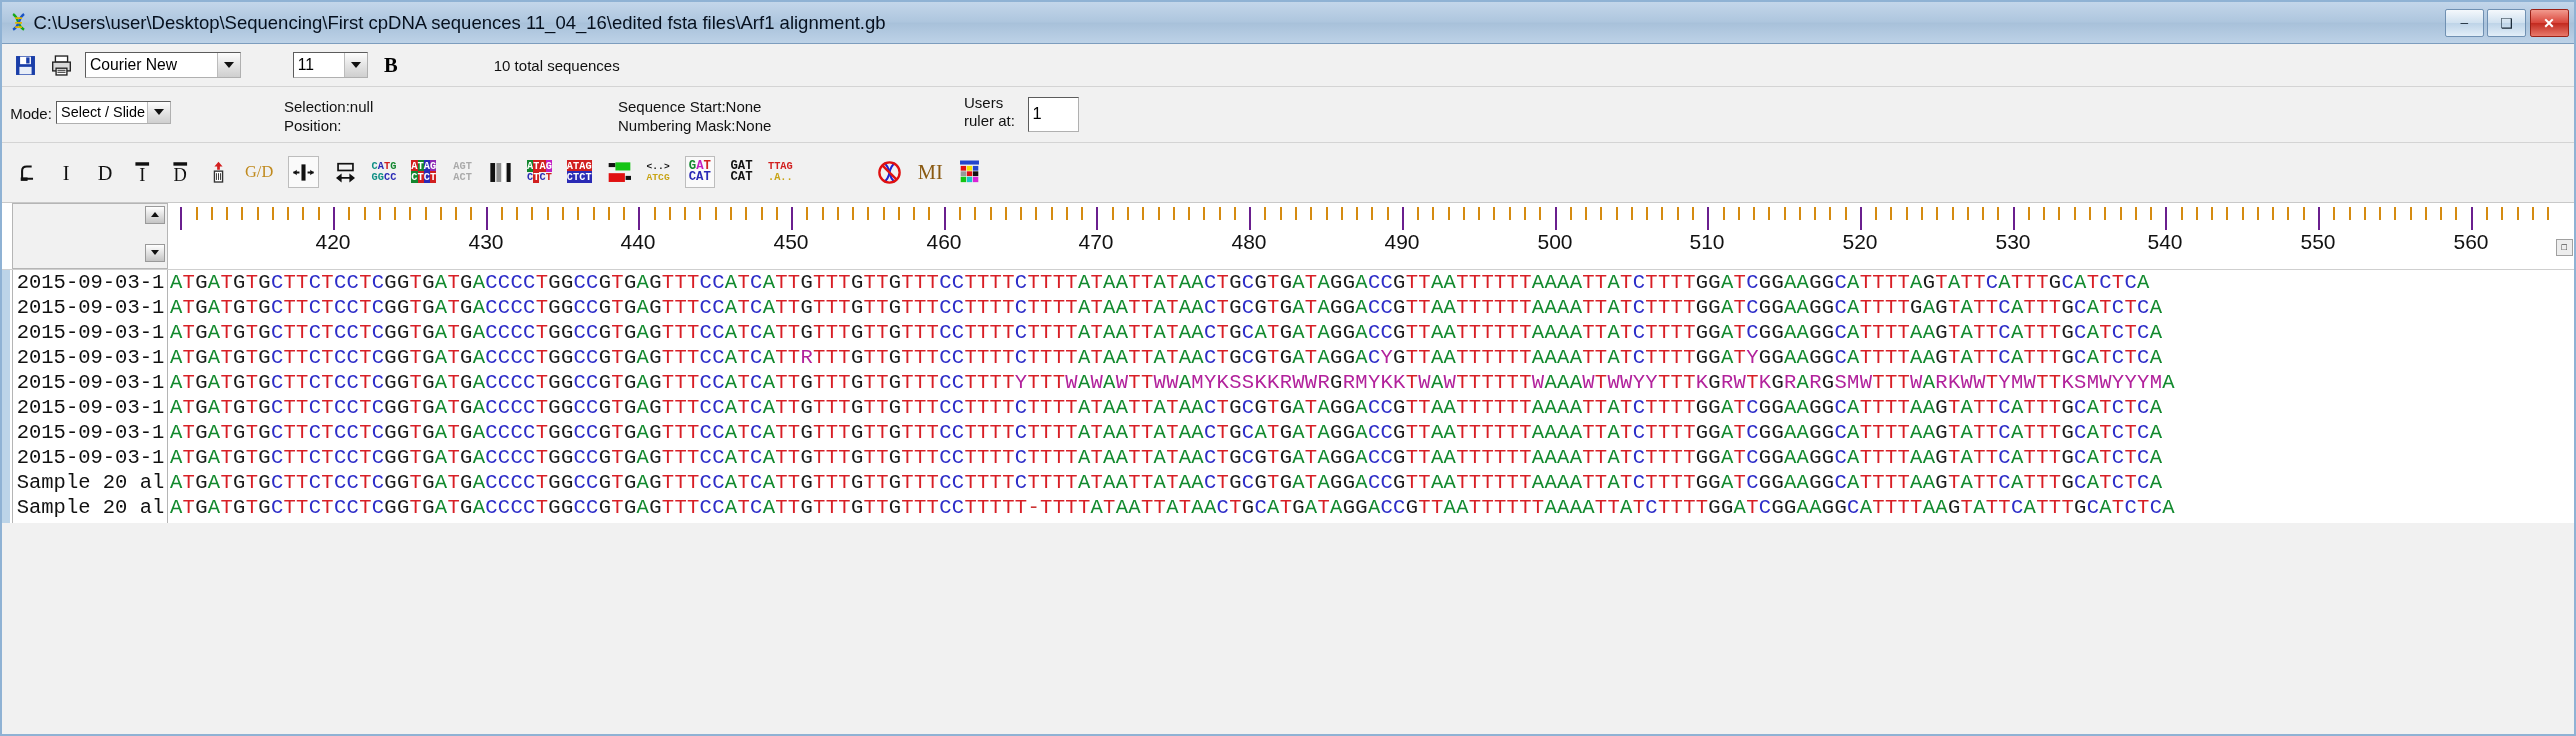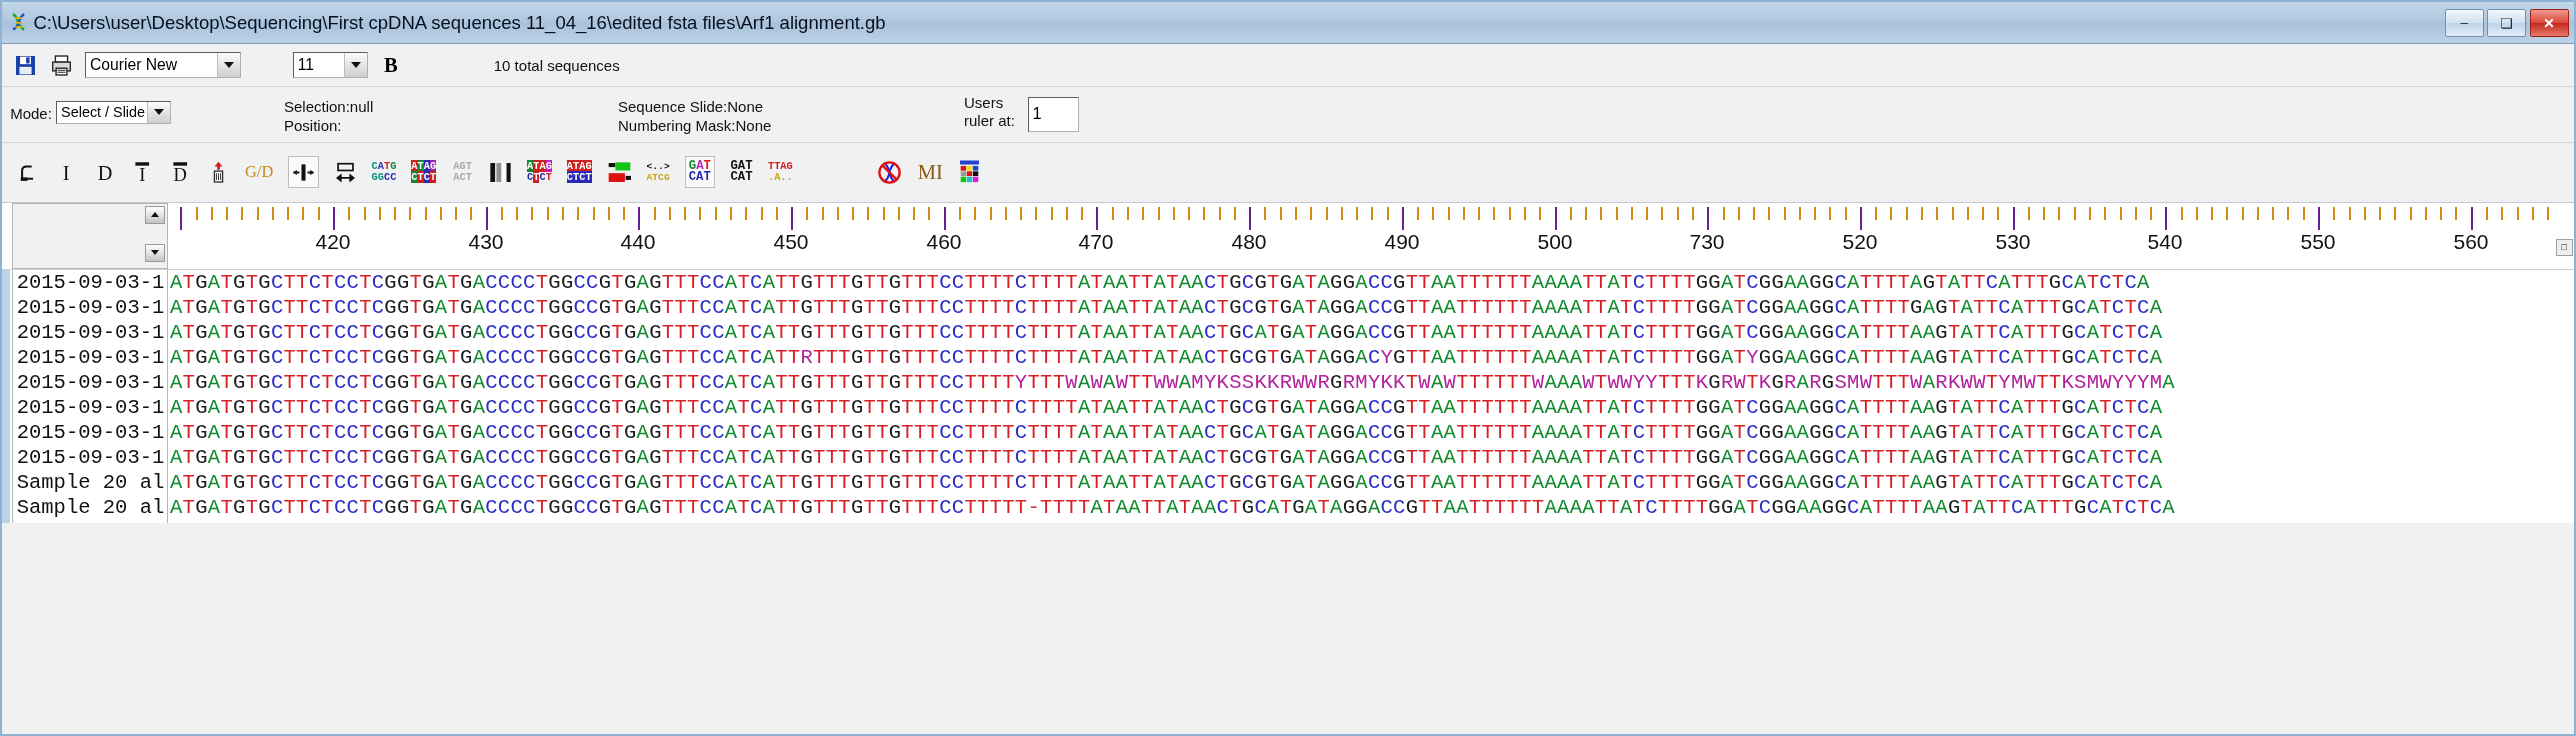--- a/index.html
+++ b/index.html
@@ -152,21 +152,21 @@
           <i class="caret"></i>
         </span>
     </div>
 
     <div class="statcol" style="left:282px;top:9.6px;">
       <div>Selection:null</div>
       <div>Position:</div>
     </div>
 
     <div class="statcol" style="left:616px;top:9.6px;">
-      <div>Sequence Slide:None</div>
+      <div>Sequence Start:None</div>
       <div>Numbering Mask:None</div>
     </div>
 
     <div class="statcol" style="left:962px;top:6.8px;line-height:18px;">
       <div>Users</div>
       <div>ruler at:</div>
     </div>
     <div style="position:absolute;left:1026px;top:9.6px;width:49px;height:33px;border:1.4px inset #b0b0b0;background:#fff;">
       <span style="font-size:16.4px;padding-left:3.4px;display:block;line-height:30px;">1</span>
     </div>
@@ -470,21 +470,21 @@
       <div id="rnum-holder">
           <div class="rnum" style="left: 163px;">420</div>
           <div class="rnum" style="left: 316px;">430</div>
           <div class="rnum" style="left: 468px;">440</div>
           <div class="rnum" style="left: 621px;">450</div>
           <div class="rnum" style="left: 774px;">460</div>
           <div class="rnum" style="left: 926px;">470</div>
           <div class="rnum" style="left: 1079px;">480</div>
           <div class="rnum" style="left: 1232px;">490</div>
           <div class="rnum" style="left: 1385px;">500</div>
-          <div class="rnum" style="left: 1537px;">730</div>
+          <div class="rnum" style="left: 1537px;">510</div>
           <div class="rnum" style="left: 1690px;">520</div>
           <div class="rnum" style="left: 1843px;">530</div>
           <div class="rnum" style="left: 1995px;">540</div>
           <div class="rnum" style="left: 2148px;">550</div>
           <div class="rnum" style="left: 2301px;">560</div>
         </div>
     </div>
     <span class="endbtn">□</span>
   </div>
 

